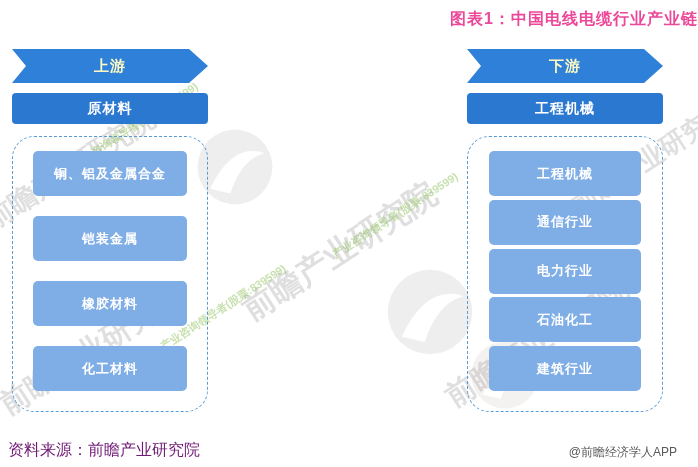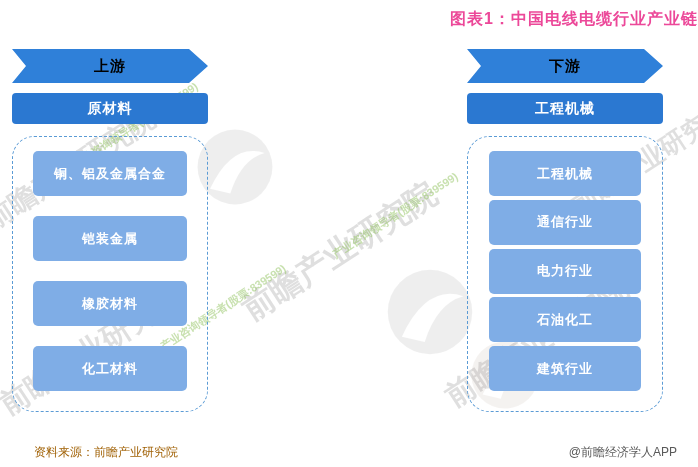--- a/index.html
+++ b/index.html
@@ -8,21 +8,21 @@
     font-family:"Liberation Sans","DejaVu Sans",sans-serif;
   }
   .fig-title{
     position:absolute;top:9px;left:0;width:100%;text-align:right;
     font-size:16px;font-weight:bold;color:#ec4899;letter-spacing:1px;
   }
   
   .col{position:absolute;top:49px;width:196px;}
   .col.c1{left:12px}.col.c2{left:250px}.col.c3{left:467px}
   .arrow{
-    position:relative;height:34px;background:#2f80d9;color:#000000;
+    position:relative;height:34px;background:#2f80d9;color:#fef9c3;
     display:flex;align-items:center;justify-content:center;
     font-size:15px;font-weight:bold;letter-spacing:1px;
     clip-path:polygon(0 0, calc(100% - 19px) 0, 100% 50%, calc(100% - 19px) 100%, 0 100%, 14px 50%);
   }
   .header-box{
     margin-top:10px;height:31px;background:#2b78d1;border-radius:4px;
     display:flex;align-items:center;justify-content:center;
     color:#ffffff;font-size:14px;font-weight:bold;letter-spacing:1px;
   }
   .group{
@@ -31,21 +31,21 @@
     display:flex;flex-direction:column;align-items:center;justify-content:space-between;
     padding:14px 0 20px 0;
   }
   .item{
     width:152px;height:45px;background:#7fade6;border-radius:5px;
     display:flex;align-items:center;justify-content:center;
     color:#ffffff;font-size:13px;font-weight:bold;letter-spacing:1px;
   }
   .col.c1 .item{width:154px}
   
-  .footer-source{position:absolute;left:8px;bottom:6px;font-size:12px;color:#a16207;margin-left:26px;}
+  .footer-source{position:absolute;left:8px;bottom:6px;font-size:16px;color:#701a75;}
   .footer-credit{position:absolute;right:21px;bottom:6px;font-size:12px;color:#595959;}
   
   .wm{position:absolute;pointer-events:none;white-space:nowrap;transform:rotate(-33deg);}
   .wm-text{color:rgba(170,170,170,0.38);font-weight:bold;}
   .wm-sub{color:rgba(146,196,96,0.50);font-weight:bold;}
   .wm-logo{position:absolute;pointer-events:none;opacity:0.14;}
 </style>
 </head>
 <body>
 

